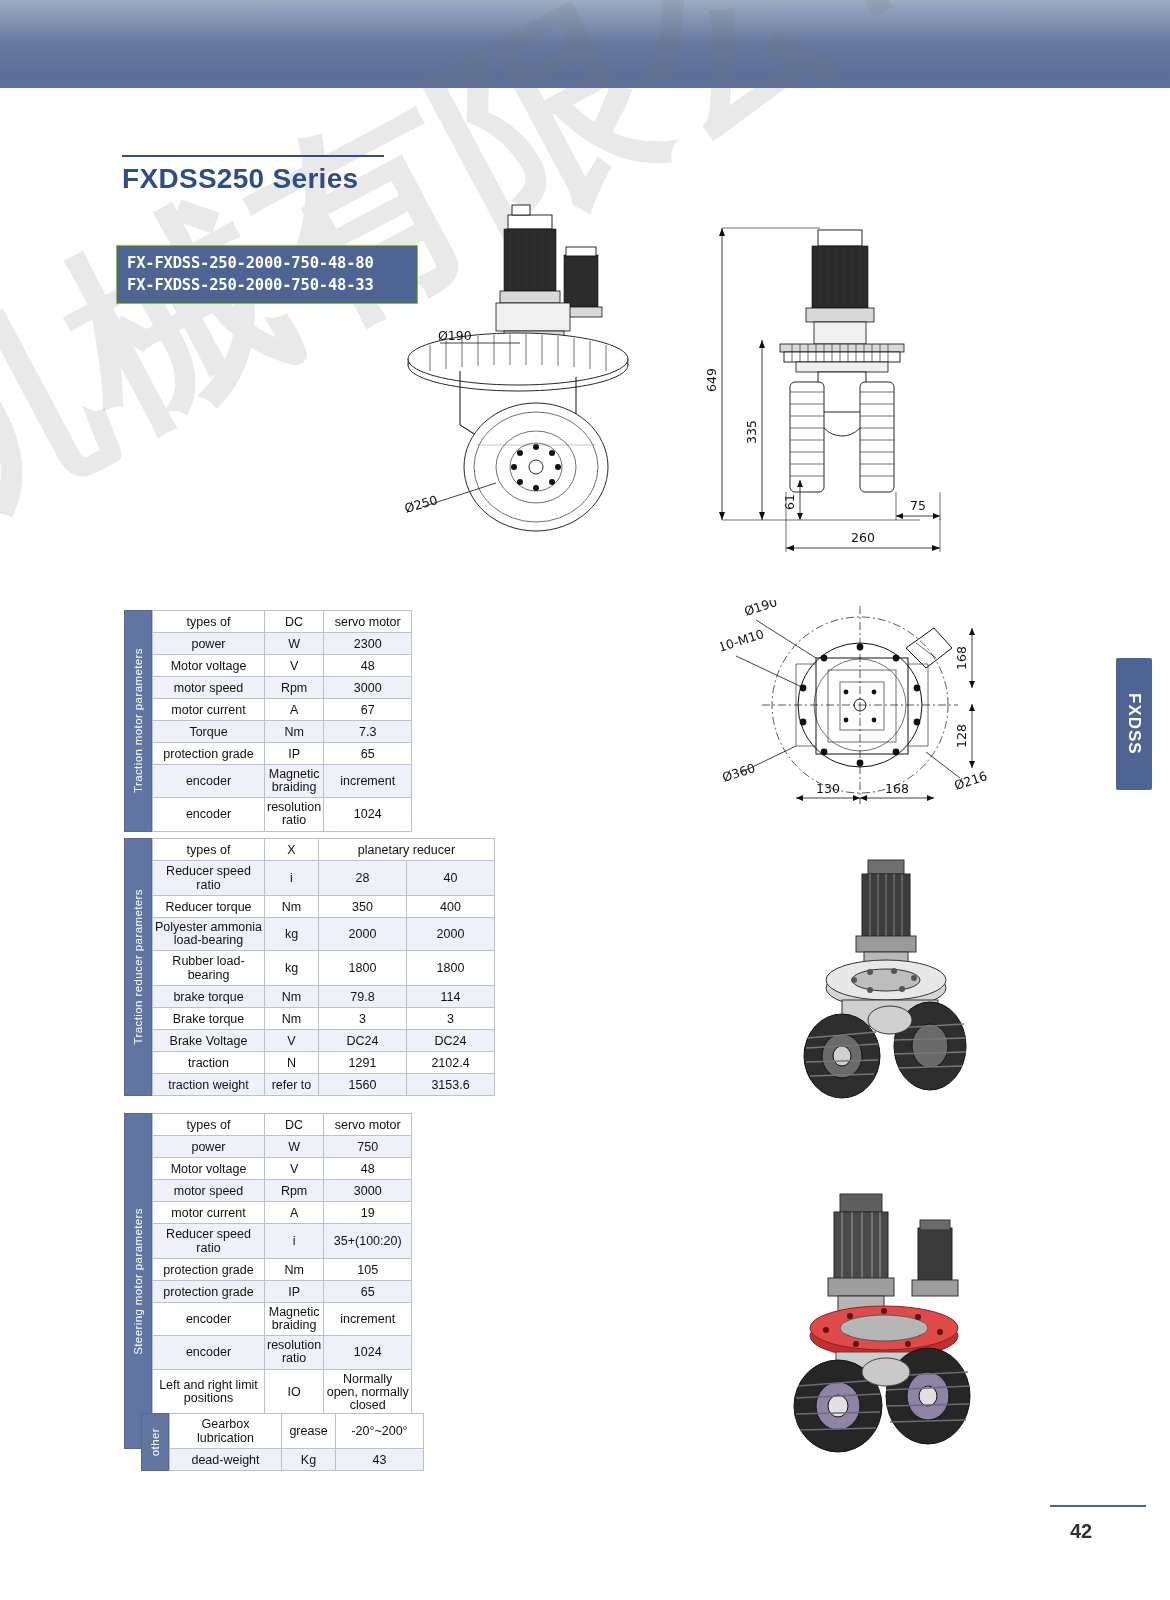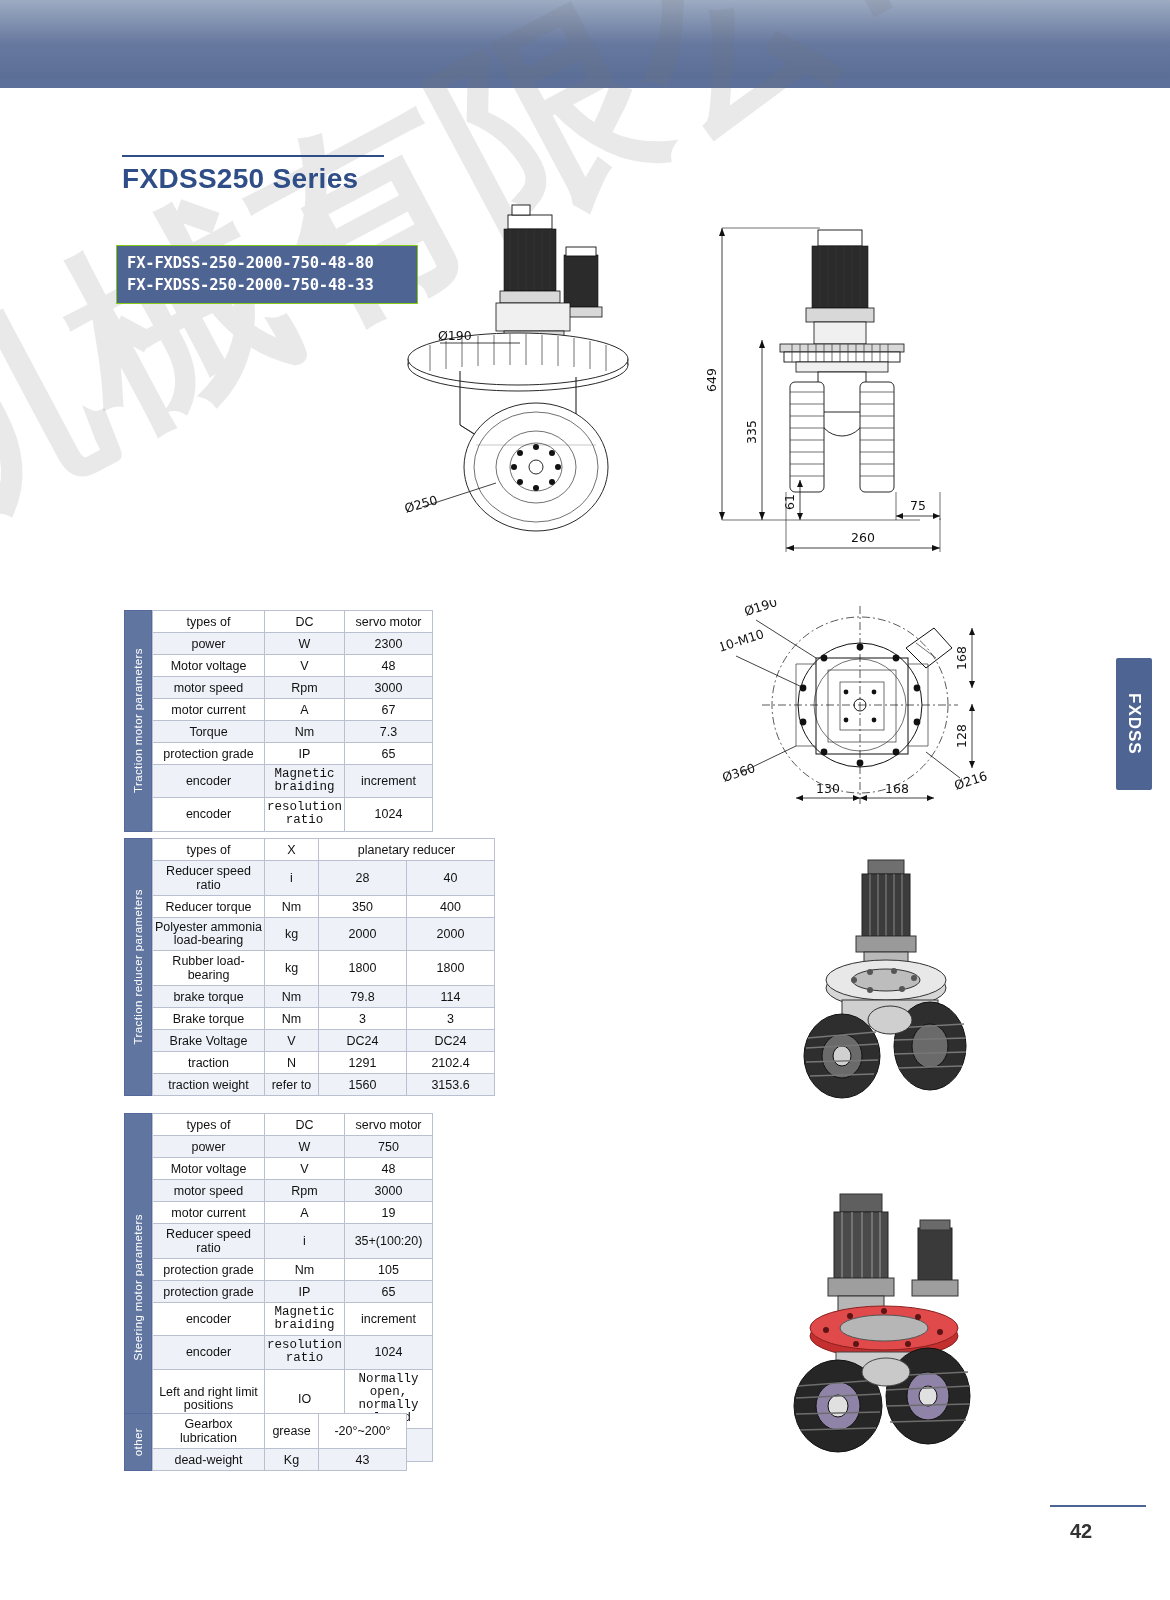--- a/index.html
+++ b/index.html
@@ -80,21 +80,21 @@
     padding:3px 2px;
     height:22px;
   }
   table.spec tr:nth-child(even) td { background:#eef2f8; }
   table.spec tr:nth-child(odd) td { background:#ffffff; }
   td.c1 { width:112px; }
   td.c2 { width:54px; }
   td.c3 { width:88px; }
   td.wide { width:176px;margin-left:48px; }
   .small { font-size:9px; line-height:1.05; }
-  .xsmall { font-size:8px; line-height:1.05;font-family:Liberation Mono, monospace; }
+  .xsmall { font-size:8px; line-height:1.05; }
 
   
   .side-tab {
     position:absolute; right:18px; top:658px;
     width:36px; height:132px; background:#4e6493; color:#fff;
     display:flex; align-items:center; justify-content:center;
     border-radius:2px;
   }
   .side-tab span {
     writing-mode: vertical-rl; font-size:17px; font-weight:bold; letter-spacing:1px;
@@ -666,21 +666,21 @@
     </tr>
     <tr>
       <td class="c1 small">Maximum steering angle</td>
       <td class="c2">±</td>
       <td class="c3">140°</td>
     </tr>
   </tbody>
     </table>
 </div>
 
-<div class="tbl-block" style="left:124px; top:1413px;">
+<div class="tbl-block" style="left:141px; top:1413px;">
   <div class="side-label">
     <span>other</span>
   </div>
   <table class="spec">
     <tbody>
         <tr>
       <td class="c1">Gearbox lubrication</td>
       <td class="c2">grease</td>
       <td class="c3">-20°~200°</td>
     </tr>

